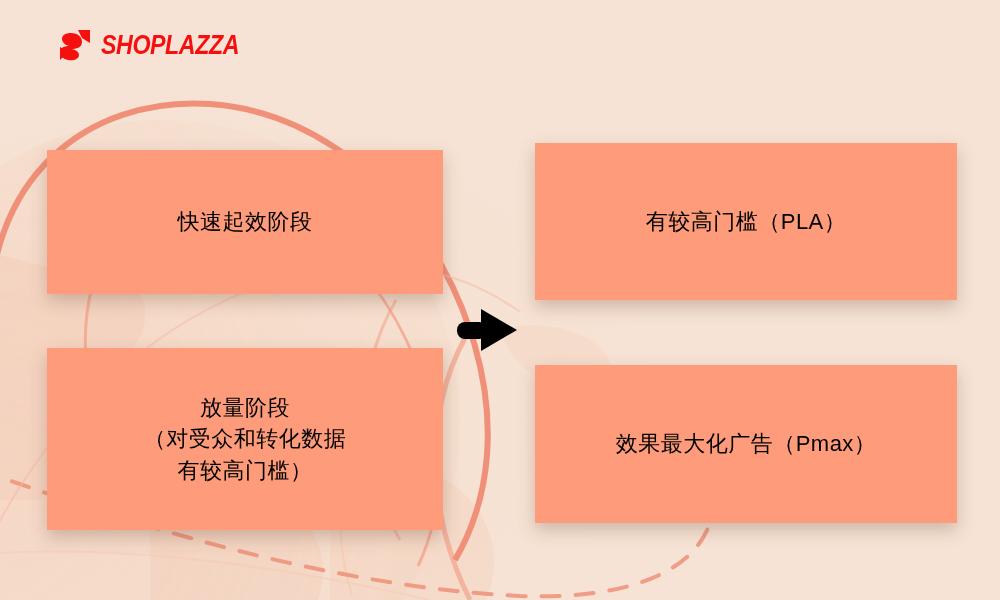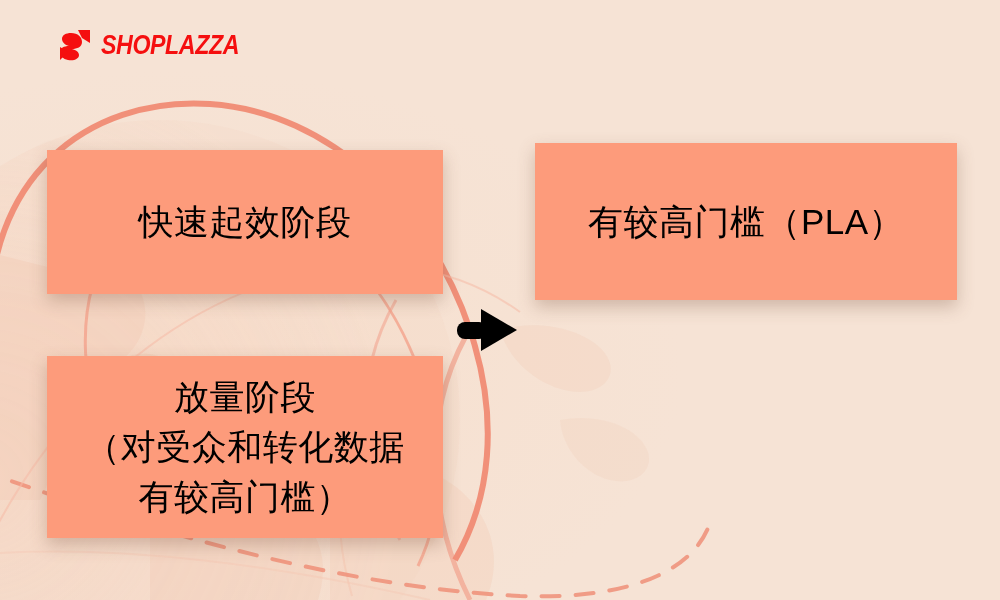--- a/index.html
+++ b/index.html
@@ -46,29 +46,29 @@
   .box {
     position:absolute;
     background:#fd9b7b;
     box-shadow:0 7px 16px rgba(120,80,60,0.30);
     display:flex;
     align-items:center;
     justify-content:center;
     text-align:center;
     color:#000;
     font-family:"Liberation Sans","DejaVu Sans",sans-serif;
-    font-size:35px;
+    font-size:22px;
     line-height:1.42;
     letter-spacing:0.5px;
     padding:8px 14px;
   }
   .box-text { white-space:pre-line; }
 
   #box-fast    { left:47px;  top:150px; width:396px; height:144px; }
-  #box-scale   { left:47px;  top:348px; width:396px; height:182px;margin-top:8px; }
+  #box-scale   { left:47px;  top:348px; width:396px; height:182px; }
   #box-pla     { left:535px; top:143px; width:422px; height:157px; }
   #box-pmax    { left:535px; top:365px; width:422px; height:158px; }
 
   
   #arrow {
     position:absolute; left:457px; top:307px;
     width:62px; height:46px;
   }
 </style>
 </head>
@@ -134,14 +134,17 @@
 
   <svg id="arrow" viewBox="0 0 62 46" xmlns="http://www.w3.org/2000/svg" aria-hidden="true">
     <rect x="0" y="15" width="30" height="17" rx="8" fill="#000"></rect>
     <path d="M24 2 L60 23 L24 44 Z" fill="#000"></path>
   </svg>
 
   <div class="box" id="box-pla">
     <span class="box-text">有较高门槛（PLA）</span>
   </div>
 
+  <div class="box" id="box-pmax">
+    <span class="box-text">效果最大化广告（Pmax）</span>
+  </div>
 
 </div>
 
 </body></html>

